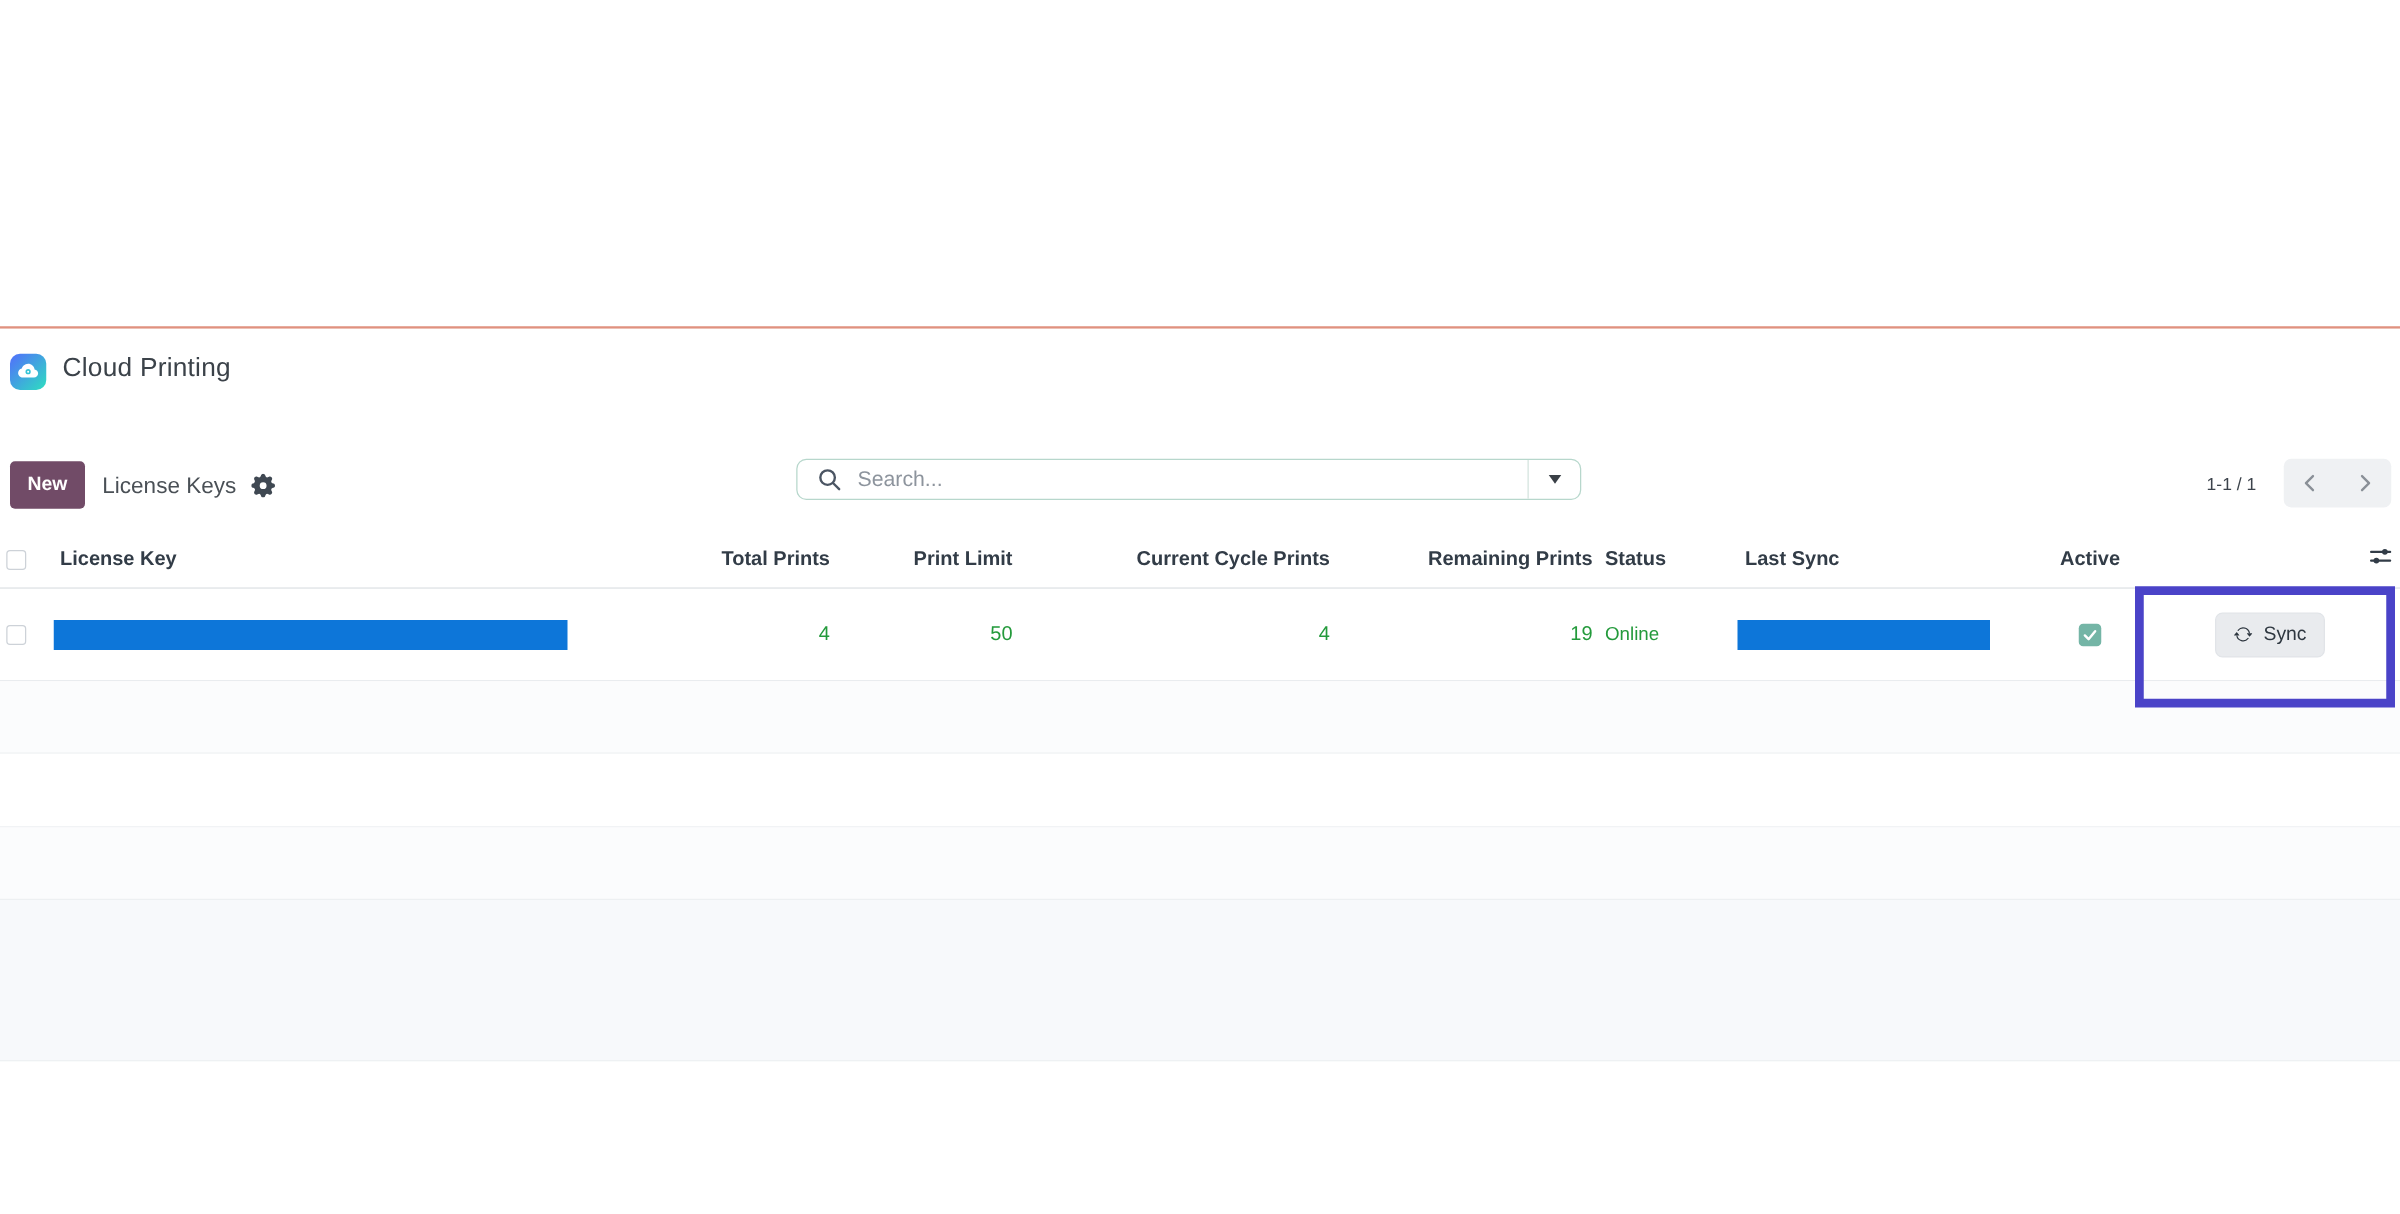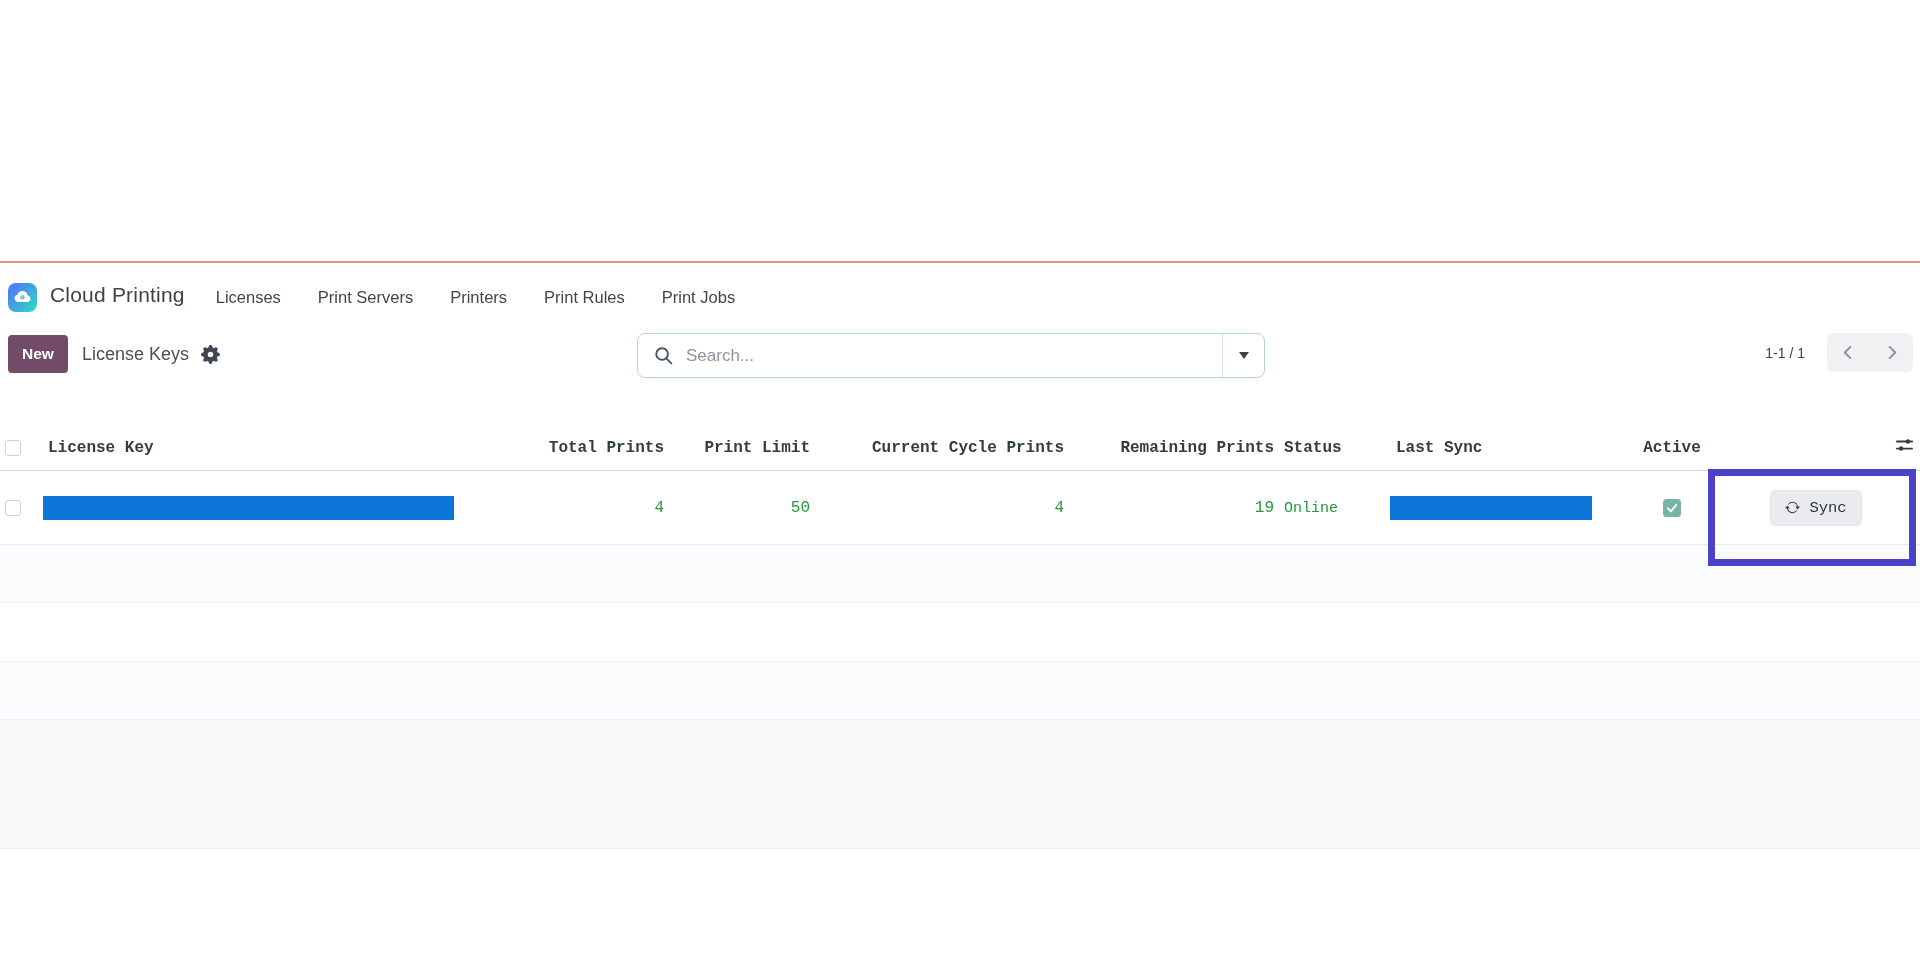--- a/index.html
+++ b/index.html
@@ -13,49 +13,49 @@
   
   .navbar{position:absolute;top:0;left:0;right:0;height:68px;display:flex;align-items:center;padding-left:8px;}
   .brand{display:flex;gap:13px;cursor:pointer;}
   .app-icon{width:29px;height:29px;border-radius:8px;background:linear-gradient(135deg,#4e79f6 10%,#31d3c6 90%);
             display:flex;align-items:center;justify-content:center;flex:0 0 auto;}
   .brand-name{font-size:21px;font-weight:500;color:#3b4249;letter-spacing:.2px;}
   .menu{display:flex;margin-left:31px;gap:37px;}
   .menu-item{font-size:16.5px;color:#3f4650;cursor:pointer;white-space:nowrap;}
 
   
-  .control-bar{position:absolute;top:66px;left:0;right:0;height:50px;}
+  .control-bar{position:absolute;top:100px;left:0;right:0;height:50px;}
   .cb-left{position:absolute;left:8px;top:6px;display:flex;align-items:center;}
   .btn-new{height:38px;padding:0 14px;background:var(--c-accent,#714B67);color:#fff;border:none;border-radius:4px;
            font-size:15.5px;font-weight:600;cursor:pointer;font-family:inherit;}
   .view-title{font-size:18px;font-weight:500;color:#4a5056;margin:0 0 0 14px;white-space:nowrap;}
   .gear-wrap{margin-left:12px;display:flex;align-items:center;cursor:pointer;}
 
-  .searchbar{position:absolute;left:637px;top:4px;width:628px;height:45px;box-sizing:border-box;
+  .searchbar{position:absolute;left:637px;top:4px;width:628px;height:33px;box-sizing:border-box;
              border:1px solid var(--c-search-border,#b7d7cc);border-radius:8px;background:#fff;
              display:flex;align-items:center;}
   .search-icon-wrap{padding:0 11px 0 16px;display:flex;align-items:center;}
   .searchbar input{flex:1;min-width:0;border:none;outline:none;background:transparent;
                    font-size:17px;color:#374151;font-family:inherit;}
   .searchbar input::placeholder{color:#8d949d;}
   .search-divider{width:1px;align-self:stretch;background:#d3e4de;}
   .search-caret{width:41px;height:100%;border:none;background:transparent;display:flex;
                 align-items:center;justify-content:center;cursor:pointer;border-radius:0 8px 8px 0;}
   .caret{width:0;height:0;border-left:5.5px solid transparent;border-right:5.5px solid transparent;
          border-top:7px solid #3a4047;}
 
   .cb-right{position:absolute;right:7px;top:4px;display:flex;align-items:center;}
   .pager-text{font-size:14px;color:#3c434b;margin-right:22px;white-space:nowrap;}
   .pager-buttons{display:flex;background:#eff1f3;border-radius:6px;height:39px;width:86px;overflow:hidden;}
   .pager-btn{flex:1;display:flex;align-items:center;justify-content:center;border:none;background:transparent;cursor:pointer;}
 
   
   .list-view{position:absolute;top:162px;left:0;right:0;}
   .thead,.trow{display:grid;grid-template-columns:38px 424px 204px 146px 254px 210px 106px 250px 80px 208px;
-               align-items:center;font-family:Liberation Mono, monospace;}
+               align-items:center;}
   .thead{height:45px;border-bottom:1px solid #d8dce0;}
   .th{font-size:16px;font-weight:700;color:#323c47;white-space:nowrap;cursor:pointer;}
   .th.key{padding-left:10px;}
   .num{text-align:right;padding-right:2px;}
   .statuscol{padding-left:8px;}
   .synccol{padding-left:14px;}
   .activecol{text-align:center;}
   .actionhead{display:flex;justify-content:flex-end;padding-right:6px;}
 
   .trow.data{height:73px;border-bottom:1px solid #e9ecef;background:#fff;cursor:pointer;}
@@ -98,27 +98,20 @@
     <nav class="navbar">
       <div class="brand">
         <span class="app-icon">
           <svg width="19" height="16" viewBox="0 0 16 16" fill="#ffffff">
             <path d="M4.406 3.342A5.53 5.53 0 0 1 8 2c2.69 0 4.923 2 5.166 4.579C14.758 6.804 16 8.137 16 9.773 16 11.569 14.502 13 12.687 13H3.781C1.708 13 0 11.366 0 9.318c0-1.763 1.266-3.223 2.942-3.593.143-.863.698-1.723 1.464-2.383z"></path>
             <circle cx="8" cy="8.3" r="2.1" fill="#35c4d6"></circle>
             <circle cx="8" cy="8.3" r="0.8" fill="#ffffff"></circle>
           </svg>
         </span>
         <span class="brand-name">Cloud Printing</span>
-      </div>
-      <div class="menu">
-        <span class="menu-item">Licenses</span>
-        <span class="menu-item">Print Servers</span>
-        <span class="menu-item">Printers</span>
-        <span class="menu-item">Print Rules</span>
-        <span class="menu-item">Print Jobs</span>
       </div>
     </nav>
 
     <div class="control-bar">
       <div class="cb-left">
         <button class="btn-new">New</button>
         <h1 class="view-title">License Keys</h1>
         <span class="gear-wrap">
           <svg width="19" height="19" viewBox="0 0 16 16" fill="#3f4852">
             <path d="M9.405 1.05c-.413-1.4-2.397-1.4-2.81 0l-.1.34a1.464 1.464 0 0 1-2.105.872l-.31-.17c-1.283-.698-2.686.705-1.987 1.987l.169.311c.446.82.023 1.841-.872 2.105l-.34.1c-1.4.413-1.4 2.397 0 2.81l.34.1a1.464 1.464 0 0 1 .872 2.105l-.17.31c-.698 1.283.705 2.686 1.987 1.987l.311-.169a1.464 1.464 0 0 1 2.105.872l.1.34c.413 1.4 2.397 1.4 2.81 0l.1-.34a1.464 1.464 0 0 1 2.105-.872l.31.17c1.283.698 2.686-.705 1.987-1.987l-.169-.311a1.464 1.464 0 0 1 .872-2.105l.34-.1c1.4-.413 1.4-2.397 0-2.81l-.34-.1a1.464 1.464 0 0 1-.872-2.105l.17-.31c.698-1.283-.705-2.686-1.987-1.987l-.311.169a1.464 1.464 0 0 1-2.105-.872l-.1-.34z"></path>

